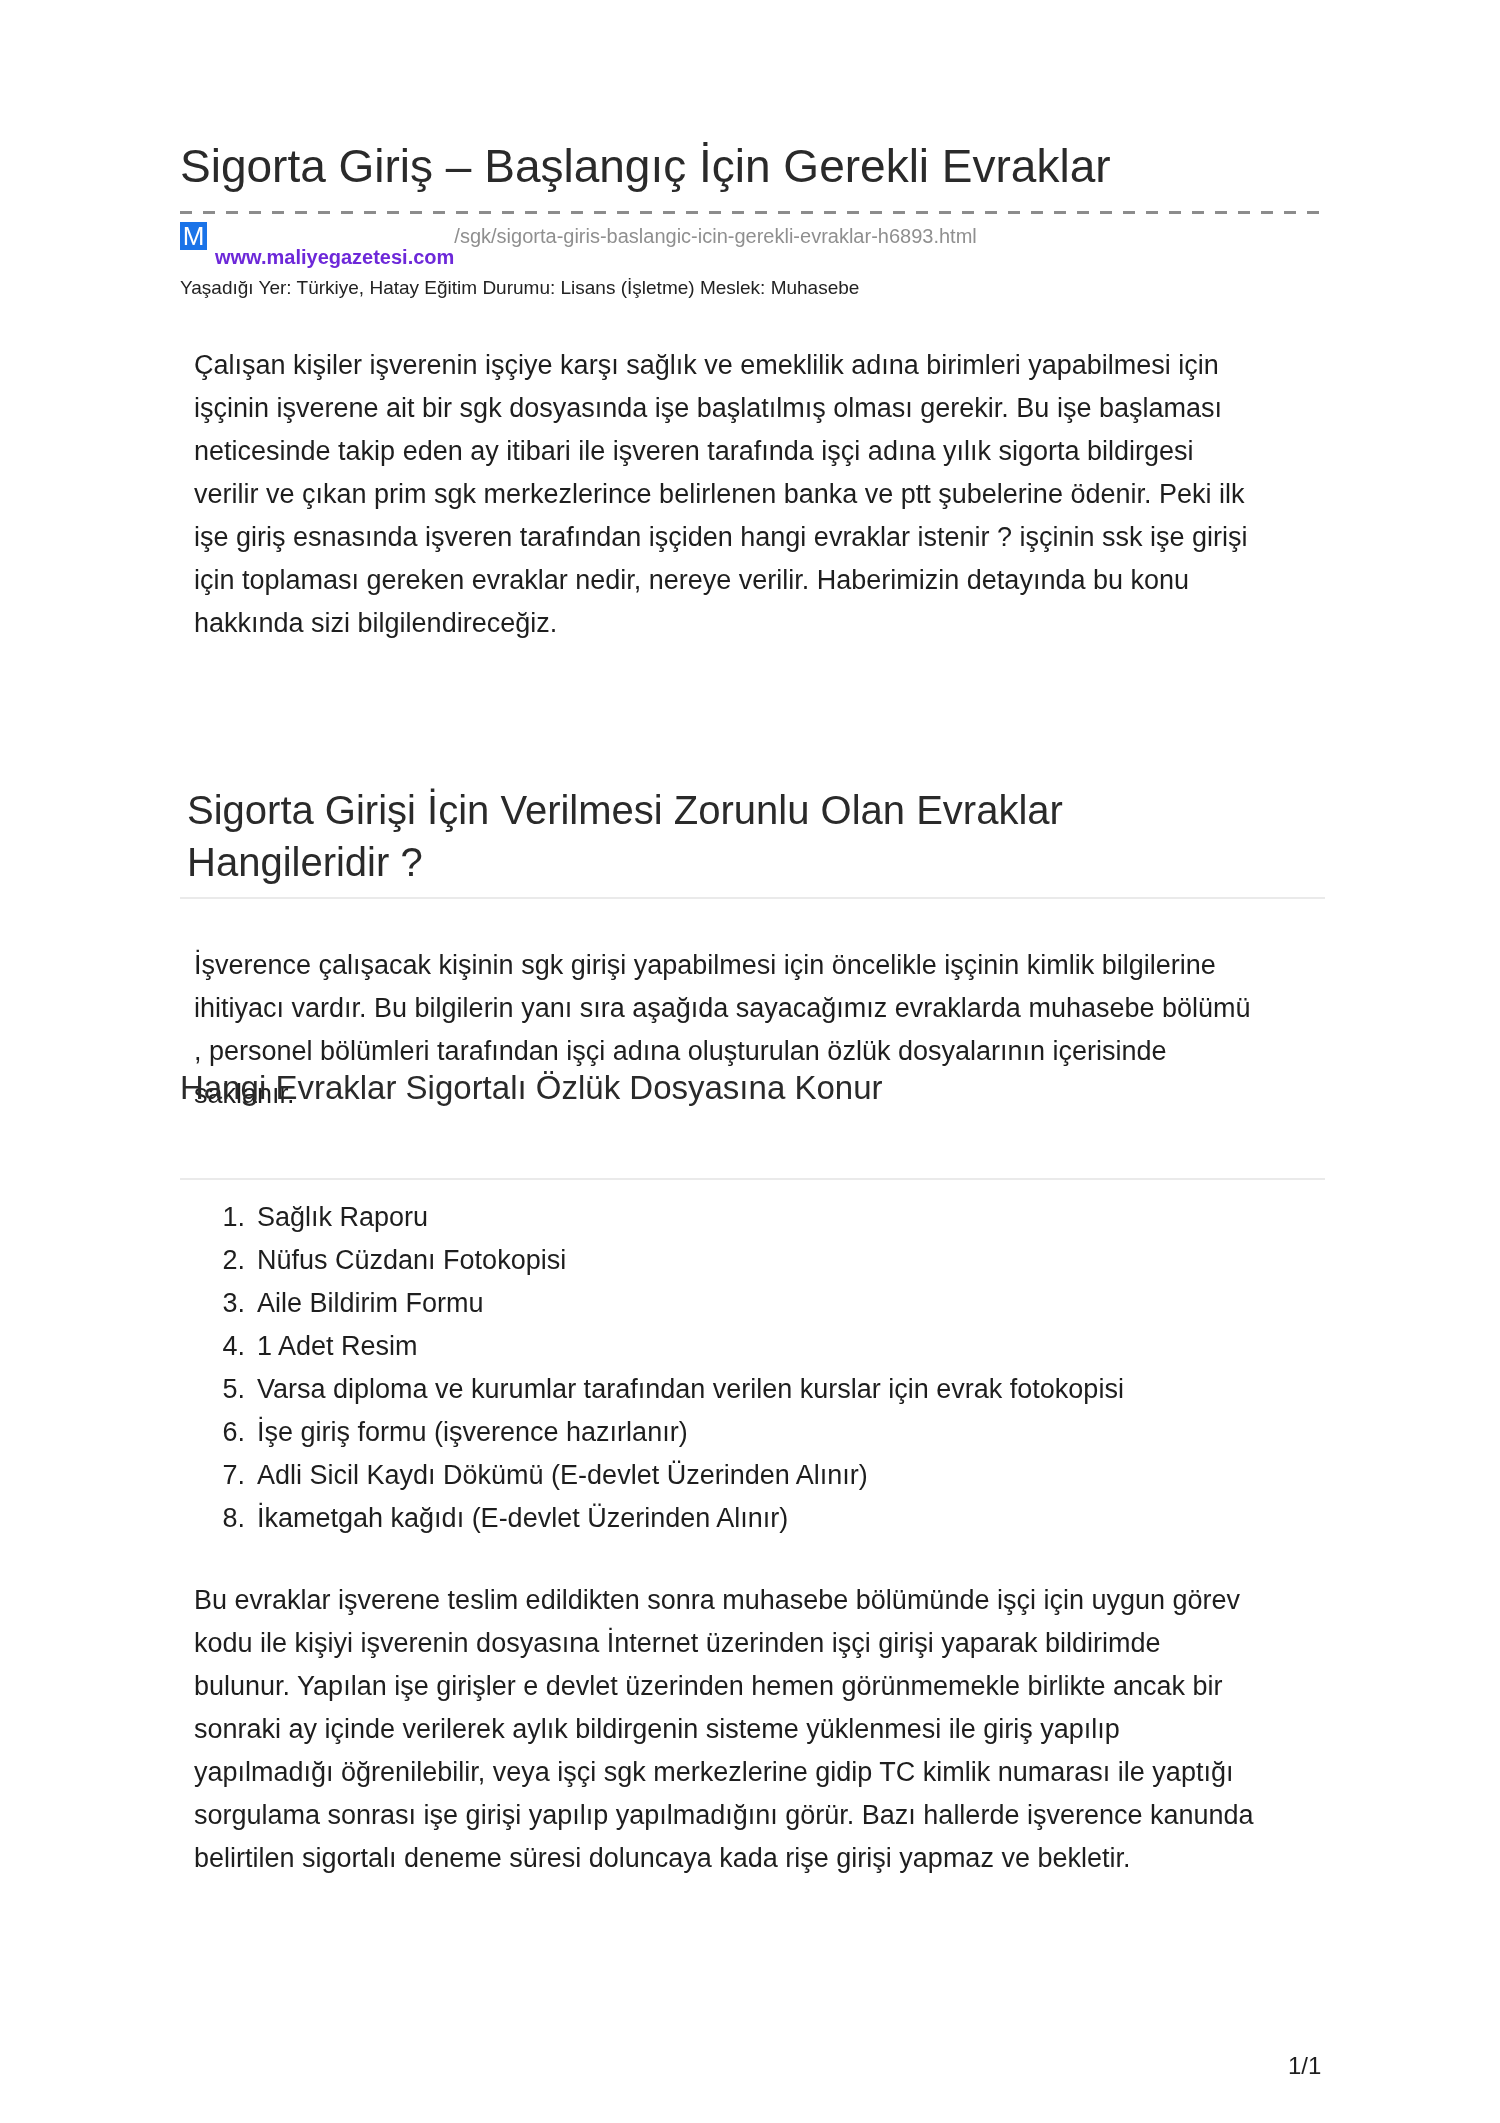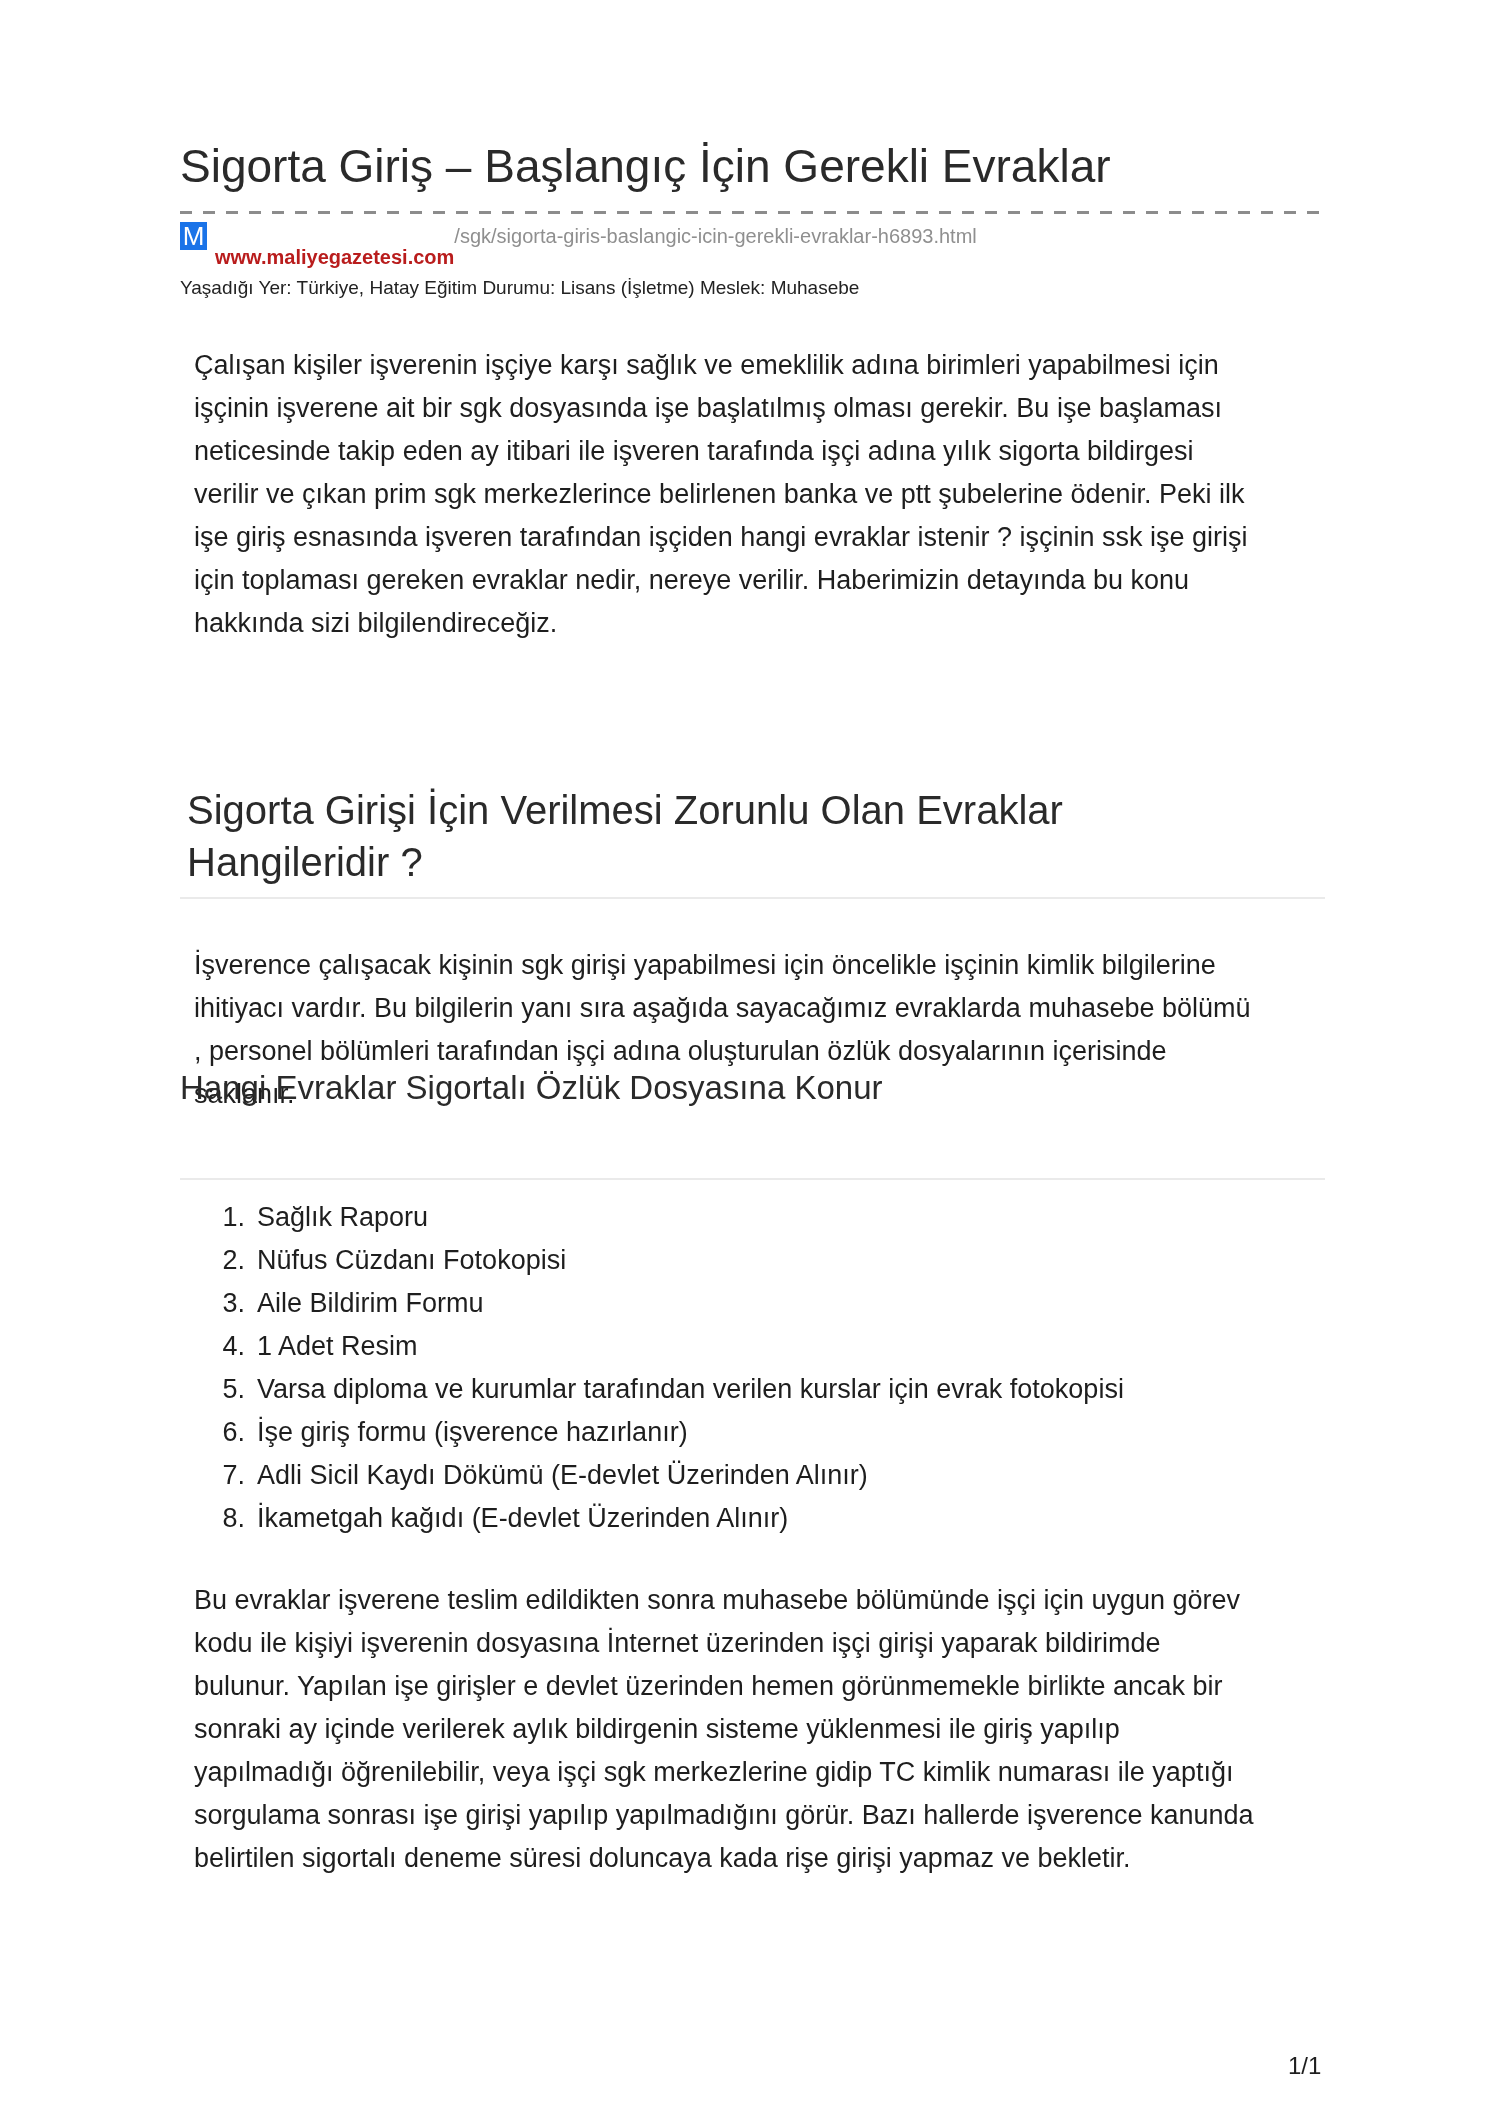--- a/index.html
+++ b/index.html
@@ -56,21 +56,21 @@
       color: #ffffff;
       font-size: 26px;
       line-height: 28px;
       text-align: center;
       font-family: "Liberation Sans", sans-serif;
       margin-right: 8px;
     }
     .source-domain {
       font-size: 20px;
       font-weight: bold;
-      color: #b91c1c;
+      color: #6d28d9;
       margin-top: 43px;
     }
     .source-path {
       font-size: 20px;
       color: #8f8f8f;
     }
     .meta {
       position: absolute;
       left: 0;
       top: 276px;

